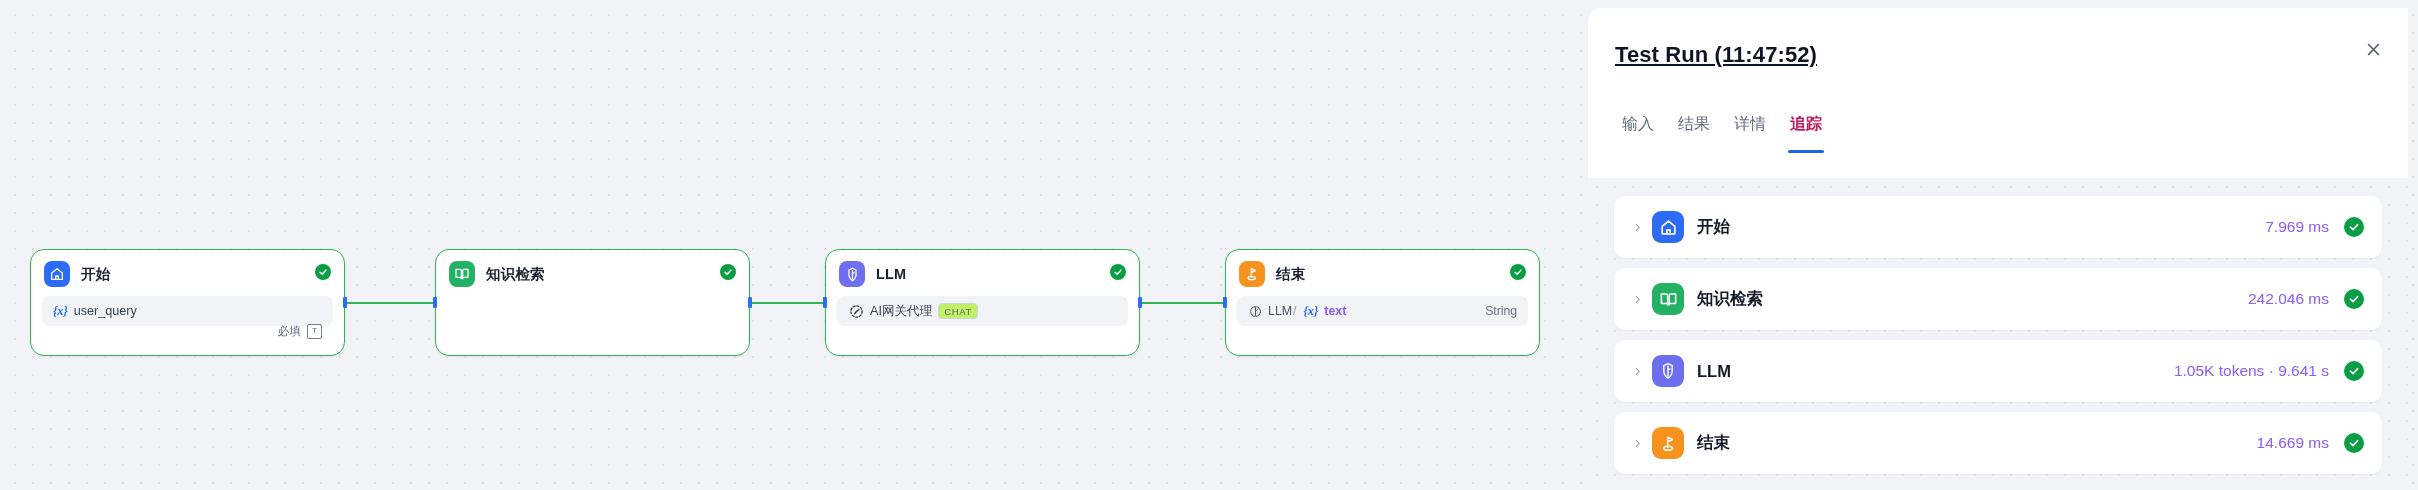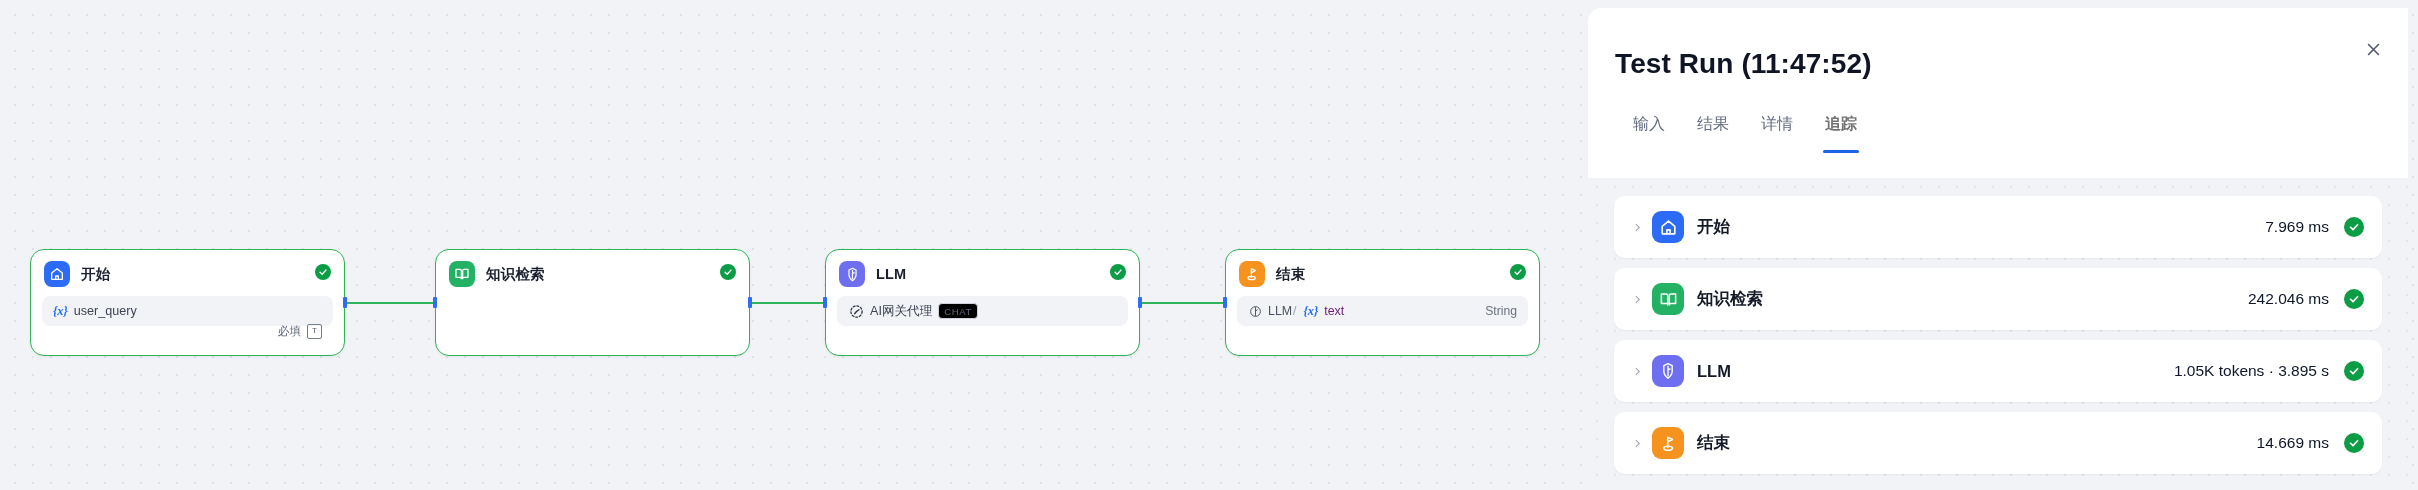--- a/index.html
+++ b/index.html
@@ -56,75 +56,75 @@
   .chip-txt{font-size:12.6px;color:#3c4354;white-space:nowrap;}
   .chip-right{margin-left:auto;display:flex;align-items:center;gap:6px;margin-top:40px;}
   .mono-var{font-size:12.3px;color:#1e6bff;font-weight:700;font-style:italic;font-family:"Liberation Serif",serif;}
   .req{font-size:11.6px;color:#5b6275;white-space:nowrap;}
   .tbox{
     width:13px;height:13px;border:1.1px solid #767d8e;border-radius:2px;
     display:flex;align-items:center;justify-content:center;font-size:8px;color:#555c6d;
     line-height:1;
   }
   .tag{
-    border:1px solid #cfd3dd;border-radius:4px;background:#000000;
+    border:1px solid #cfd3dd;border-radius:4px;background:#bef264;
     font-size:9.6px;color:#60677a;padding:1.5px 5px;letter-spacing:.6px;white-space:nowrap;
   }
   .fld{font-size:12.4px;color:#4a5163;white-space:nowrap;}
   .fld .sl{color:#9aa0b0;margin:0 1px;}
-  .fld .vr{color:#701a75;font-weight:400;}
+  .fld .vr{color:#8b5cf6;font-weight:700;}
   .type{font-size:12.2px;color:#6a7183;margin-left:auto;}
 
   
   .port{position:absolute;top:50%;margin-top:-5.5px;width:4px;height:11px;border-radius:1px;background:#2e6df6;}
   .port.out{right:-3px;}
   .port.in{left:-3px;}
   .edge{position:absolute;top:302px;height:2.2px;background:#2fb457;}
 
   
   #panel{
     position:absolute;left:1588px;top:8px;width:820px;height:482px;
     background:#ffffff;border-top-left-radius:14px;border-top-right-radius:0;
     box-sizing:border-box;
   }
   #panel-head{height:170px;background:#fff;border-top-left-radius:14px;position:relative;}
   .panel-title{
-    position:absolute;left:27px;top:40px;font-size:28px;font-weight:700;color:#0f1524;
-    letter-spacing:.1px;white-space:nowrap;
+    position:absolute;left:27px;top:34px;font-size:22px;font-weight:700;color:#0f1524;
+    letter-spacing:.1px;white-space:nowrap;text-decoration:underline;
   }
   .close-btn{
     position:absolute;right:22px;top:28px;width:26px;height:26px;
     display:flex;align-items:center;justify-content:center;cursor:pointer;
   }
-  .tabs{position:absolute;left:33px;top:106px;display:flex;gap:8px;}
+  .tabs{position:absolute;left:22px;top:106px;display:flex;gap:0;}
   .tab{
     font-size:16px;color:#646c80;padding:0 12px 18px 12px;position:relative;cursor:pointer;
     white-space:nowrap;
   }
-  .tab.active{color:#737373;font-weight:700;}
+  .tab.active{color:#be185d;font-weight:700;}
   .tab.active:after{
     content:"";position:absolute;left:10px;right:10px;bottom:0;height:3px;
     background:#1f63e8;border-radius:2px;
   }
   #panel-list{
     position:absolute;left:0;top:170px;width:820px;bottom:0;
     background:#f2f3f7;
     background-image:radial-gradient(circle, #e3e5eb 1.2px, transparent 1.3px);
     background-size:18px 18px;
     padding:18px 26px 0 26px;box-sizing:border-box;
   }
   .trow{
     height:62px;background:#fff;border-radius:11px;margin-bottom:10px;
     display:flex;align-items:center;padding:0 18px 0 14px;box-sizing:border-box;
     box-shadow:0 1px 2px rgba(16,24,40,.05);
   }
   .chev{width:18px;height:18px;flex:none;display:flex;align-items:center;justify-content:center;margin-right:6px;cursor:pointer;}
   .trow-ico{width:32px;height:32px;border-radius:9px;flex:none;display:flex;align-items:center;justify-content:center;}
   .trow-name{margin-left:13px;font-size:16.5px;font-weight:700;color:#141a28;white-space:nowrap;}
-  .trow-meta{margin-left:auto;font-size:15.5px;color:#0f172a;white-space:nowrap;}
+  .trow-meta{margin-left:auto;font-size:15.5px;color:#8b5cf6;white-space:nowrap;}
   .trow-ok{width:20px;height:20px;border-radius:50%;background:#0a9d46;margin-left:15px;flex:none;display:flex;align-items:center;justify-content:center;}
 </style>
 </head>
 <body>
 
 <div id="canvas"></div>
 <div id="panel-bg"></div>
 
 <div class="edge" style="left:345px;width:90px;"></div>
 <div class="edge" style="left:750px;width:75px;"></div>
@@ -316,21 +316,21 @@
           </svg>
       </span>
       <span class="trow-ico" style="background:#6d6ef0">
         <svg width="20" height="20" viewBox="0 0 24 24" fill="none" stroke="#fff" stroke-width="1.7" stroke-linejoin="round">
             <path d="M12 3.2l5 2.4v6.6c0 3.4-2.2 6.2-5 8.6-2.8-2.4-5-5.2-5-8.6V5.6z"></path>
             <path d="M12 5.6v13"></path>
             <path d="M12 10.6l3-1.6"></path>
           </svg>
       </span>
       <span class="trow-name">LLM</span>
-      <span class="trow-meta">1.05K tokens · 3.895 s</span>
+      <span class="trow-meta">1.05K tokens · 9.641 s</span>
       <span class="trow-ok">
         <svg width="12" height="12" viewBox="0 0 24 24" fill="none" stroke="#fff" stroke-width="3.4" stroke-linecap="round" stroke-linejoin="round">
             <path d="M5 12.5l5 5 9-10"></path>
           </svg>
       </span>
     </div>
 
     <div class="trow">
       <span class="chev">
         <svg width="11" height="11" viewBox="0 0 24 24" fill="none" stroke="#a3a9b7" stroke-width="2.4" stroke-linecap="round" stroke-linejoin="round">

